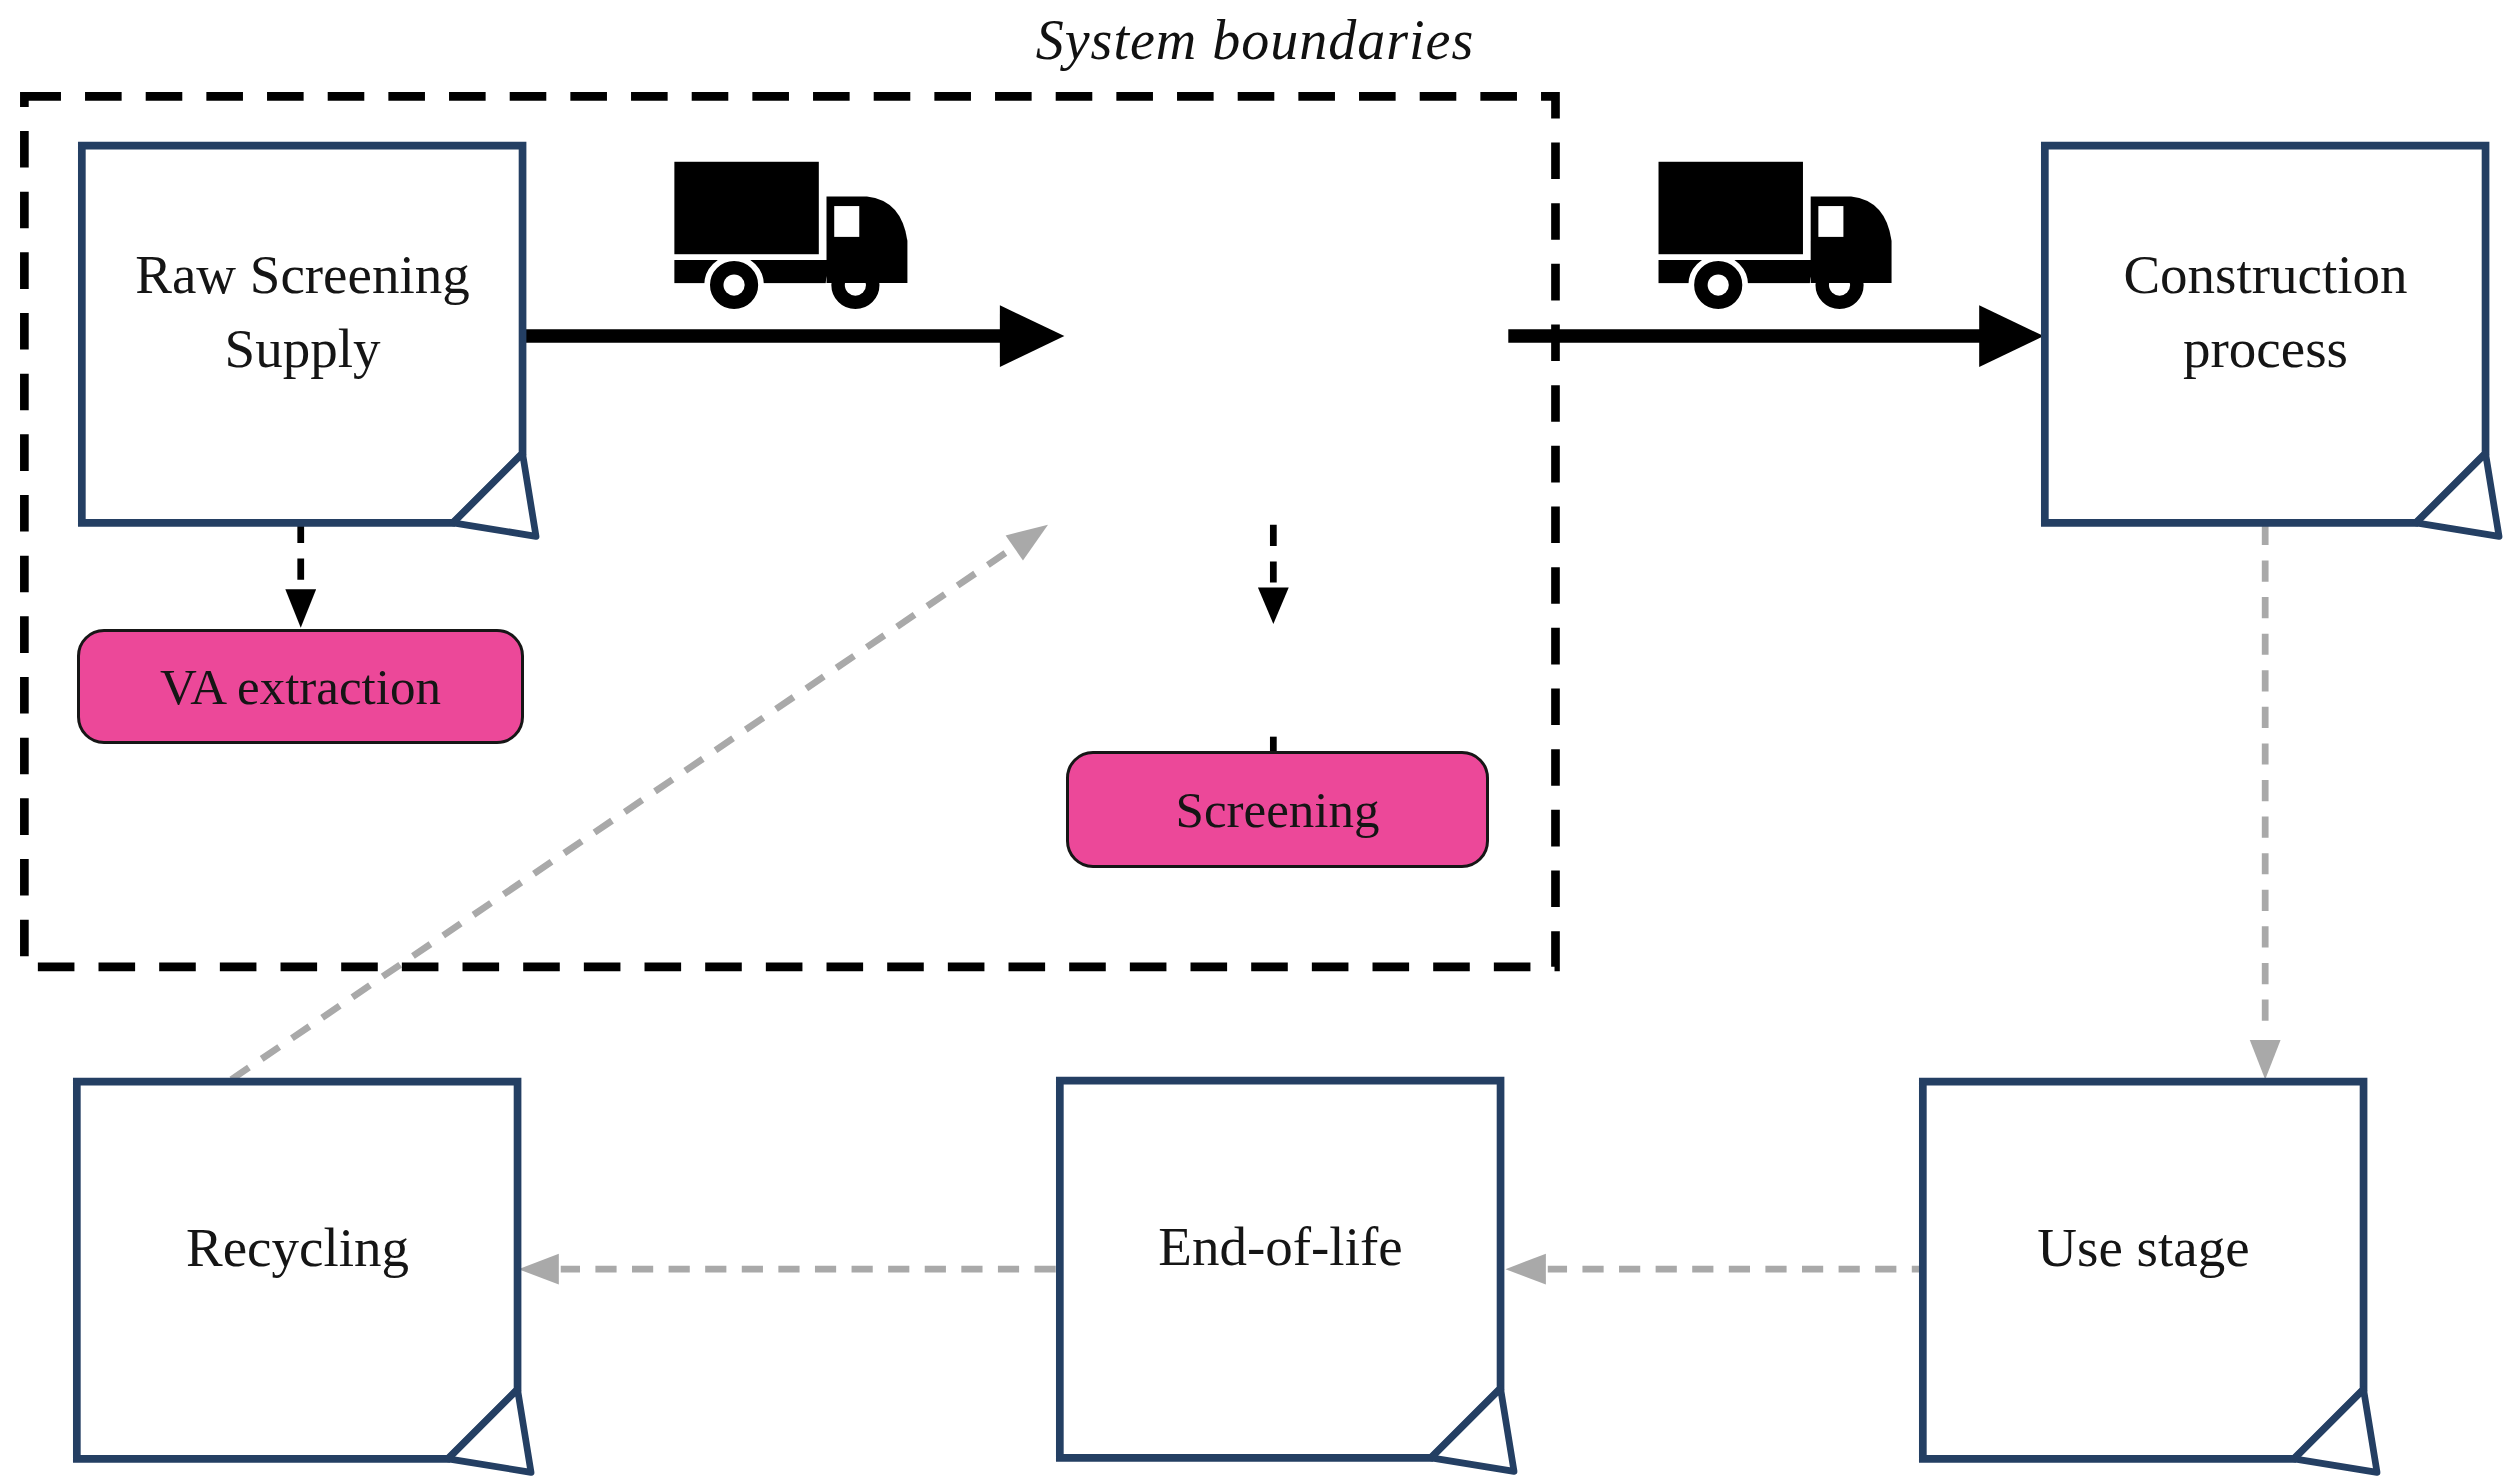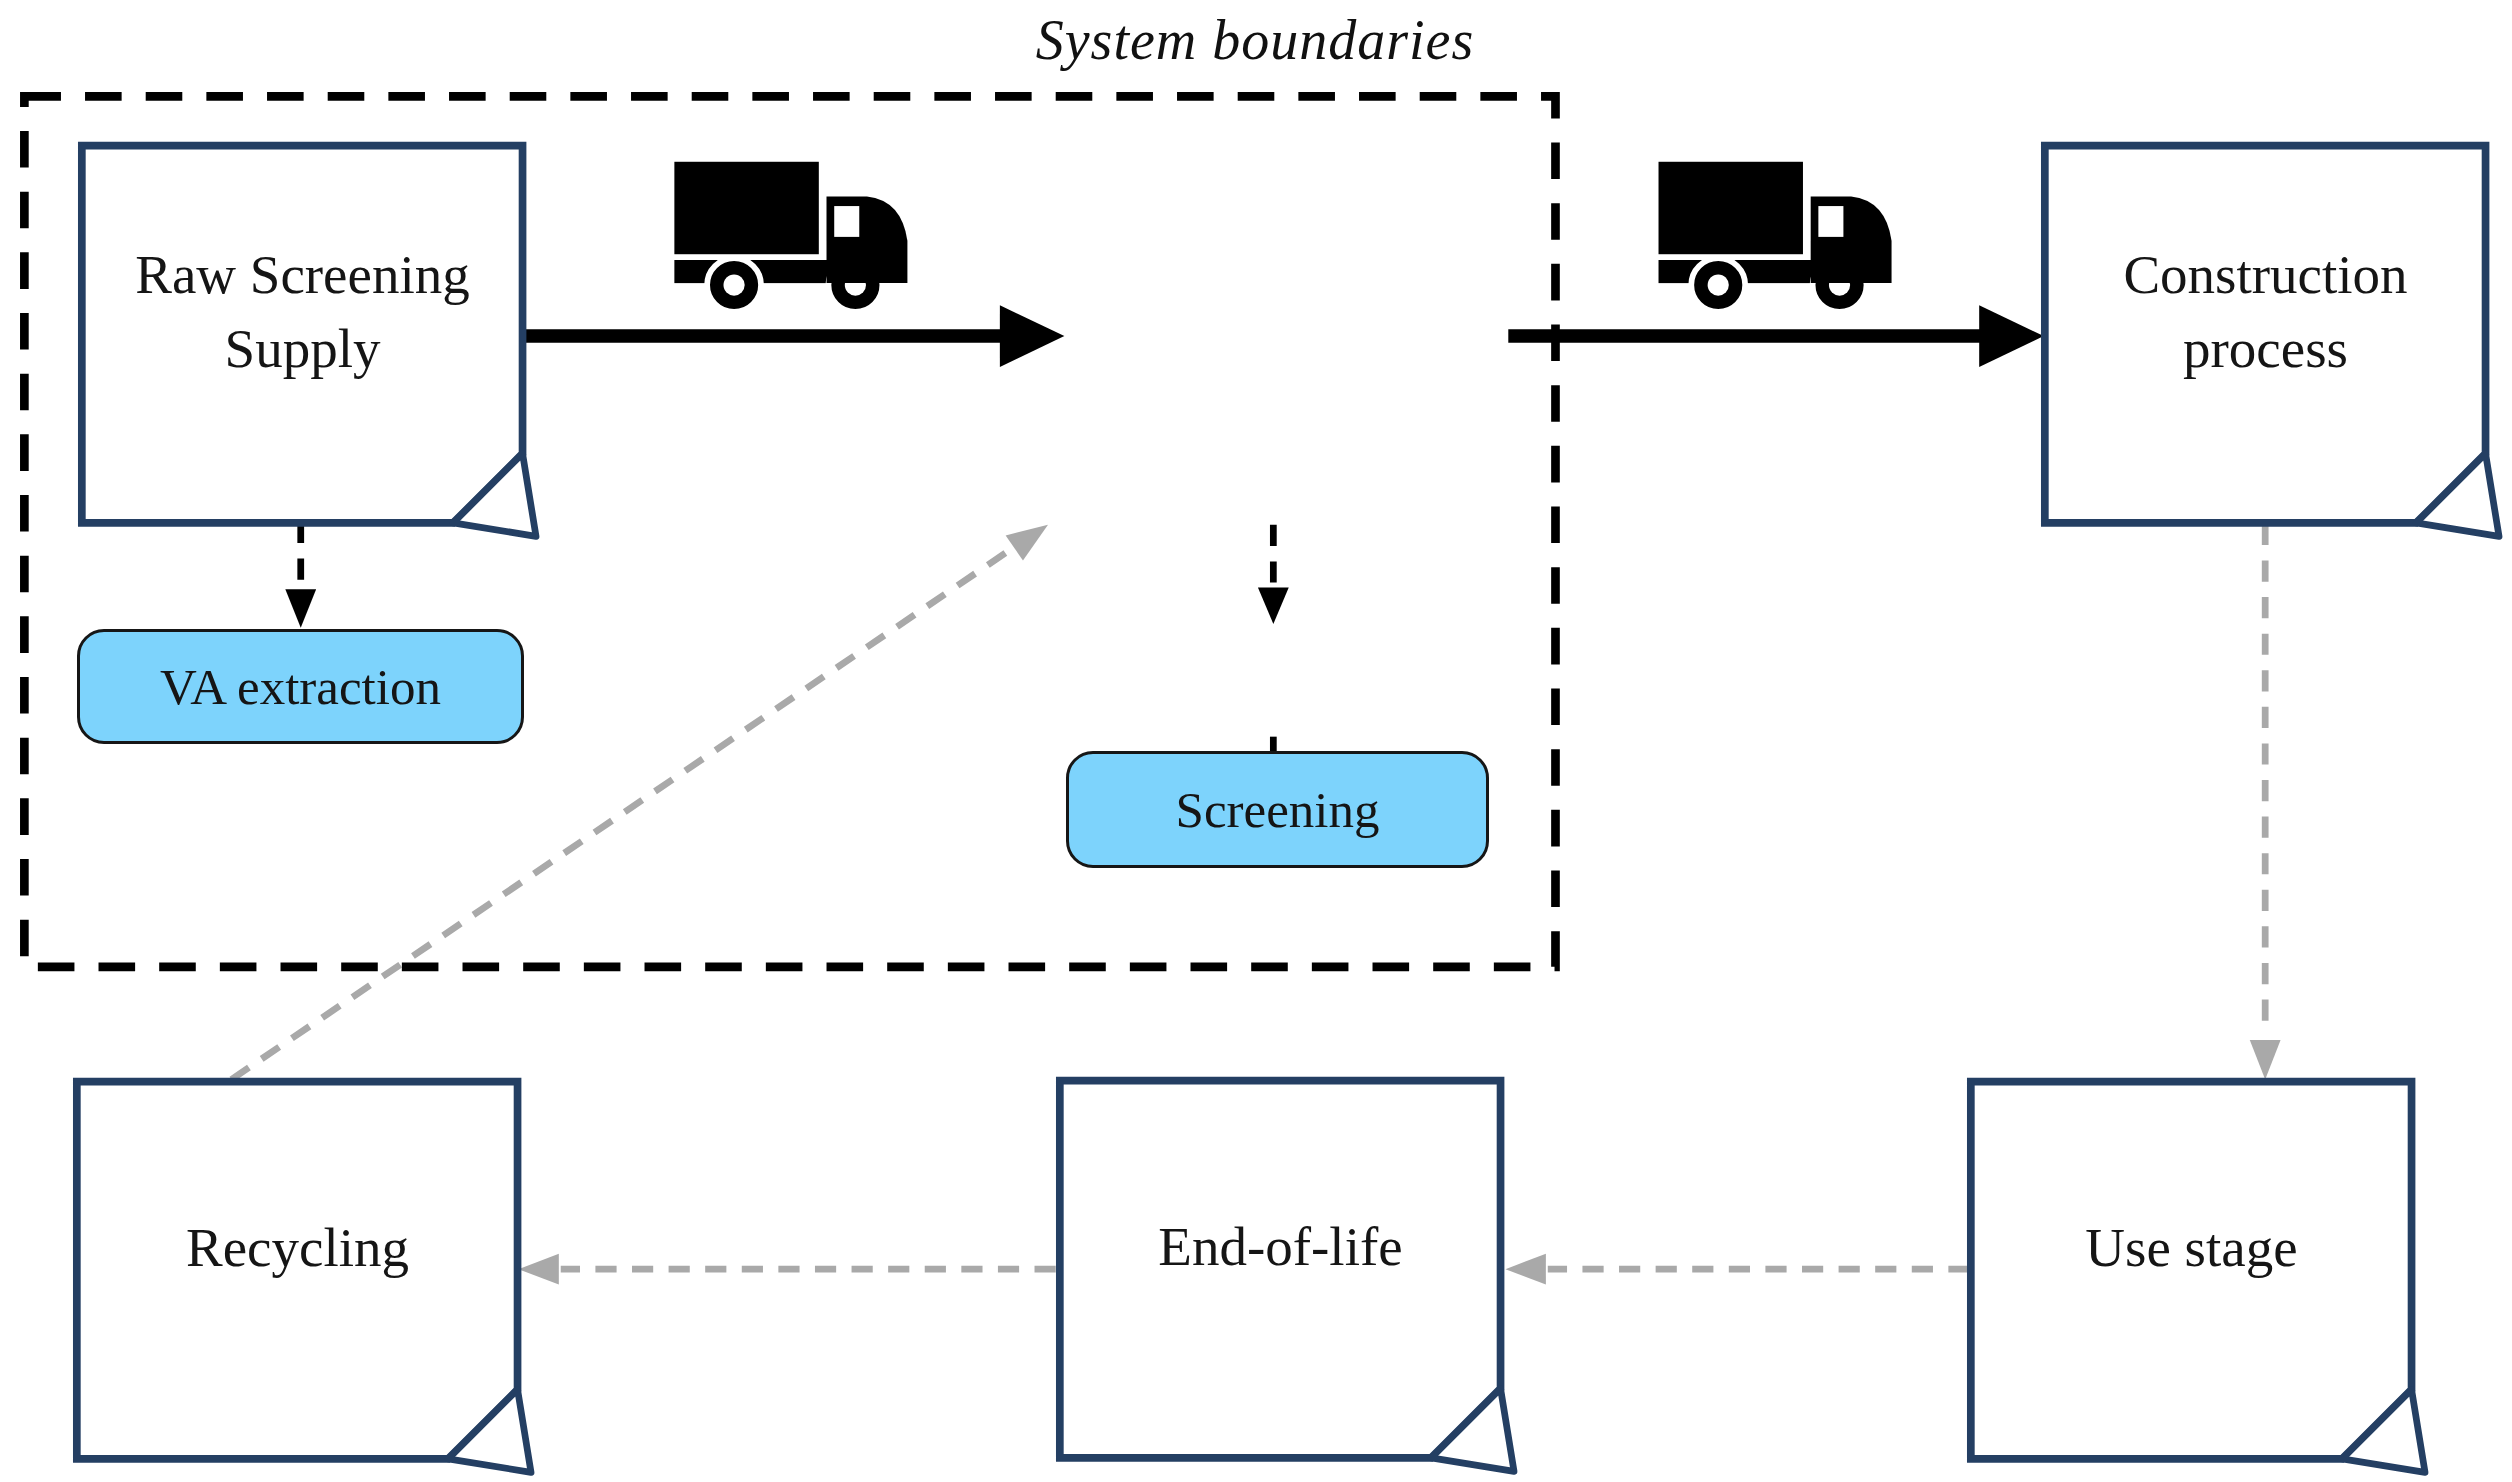--- a/index.html
+++ b/index.html
@@ -20,21 +20,21 @@
   .doc-shape{position:absolute;left:-9.6px;top:-9.6px;width:470px;height:408px;}
   .doc-main{fill:#ffffff;stroke:#243f63;stroke-width:8;stroke-linejoin:miter;}
   .doc-flap{fill:#ffffff;stroke:#243f63;stroke-width:7;stroke-linejoin:round;}
   .doc-label{
     position:absolute;left:4%;top:0;width:92%;height:88%;
     display:flex;align-items:center;justify-content:center;text-align:center;
     font-size:55px;color:#151515;line-height:1.35;z-index:2;
   }
   .round-box{
     position:absolute;z-index:2;
-    background:#7dd3fc;border:3.9px solid #161616;border-radius:27px;
+    background:#ec4899;border:3.9px solid #161616;border-radius:27px;
     display:flex;align-items:center;justify-content:center;text-align:center;
     font-size:51px;color:#151515;
   }
 </style>
 </head>
 <body>
 
 <div id="canvas">
 
   <svg id="connectors" width="2512" height="1482" viewBox="0 0 2608 1539">
@@ -130,21 +130,21 @@
   </div>
 
   <div class="doc-box" style="left:1060px;top:1081px;width:441px;height:378px">
     <svg class="doc-shape" viewBox="0 0 488 424">
       <path class="doc-main" d="M10,10 H468 V330 L396,402 H10 Z"></path>
       <path class="doc-flap" d="M396,402 L468,330 L482,416 Z"></path>
     </svg>
     <div class="doc-label">End-of-life</div>
   </div>
 
-  <div class="doc-box" style="left:1971px;top:1082px;width:441px;height:378px">
+  <div class="doc-box" style="left:1923px;top:1082px;width:441px;height:378px">
     <svg class="doc-shape" viewBox="0 0 488 424">
       <path class="doc-main" d="M10,10 H468 V330 L396,402 H10 Z"></path>
       <path class="doc-flap" d="M396,402 L468,330 L482,416 Z"></path>
     </svg>
     <div class="doc-label">Use stage</div>
   </div>
 
   <div class="round-box" style="left:77px;top:629px;width:441px;height:109px">VA extraction</div>
 
 

